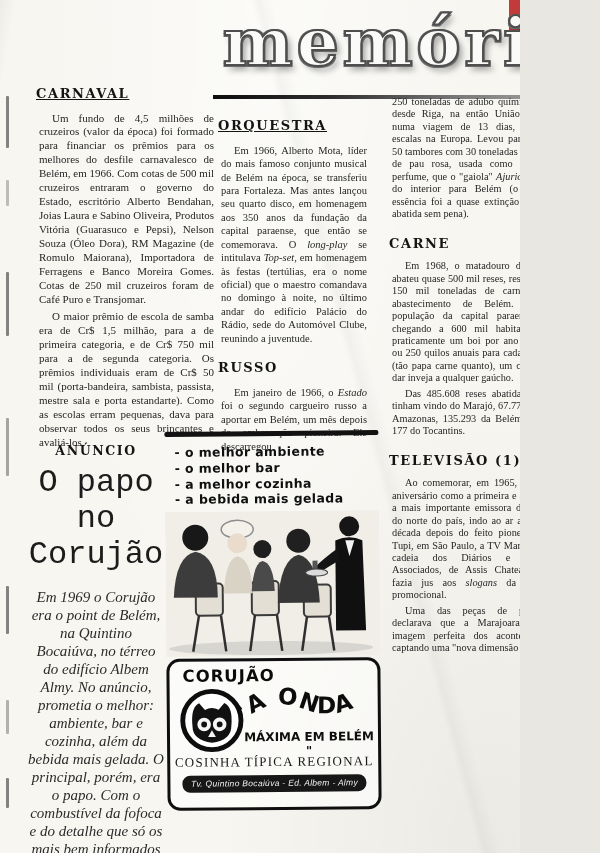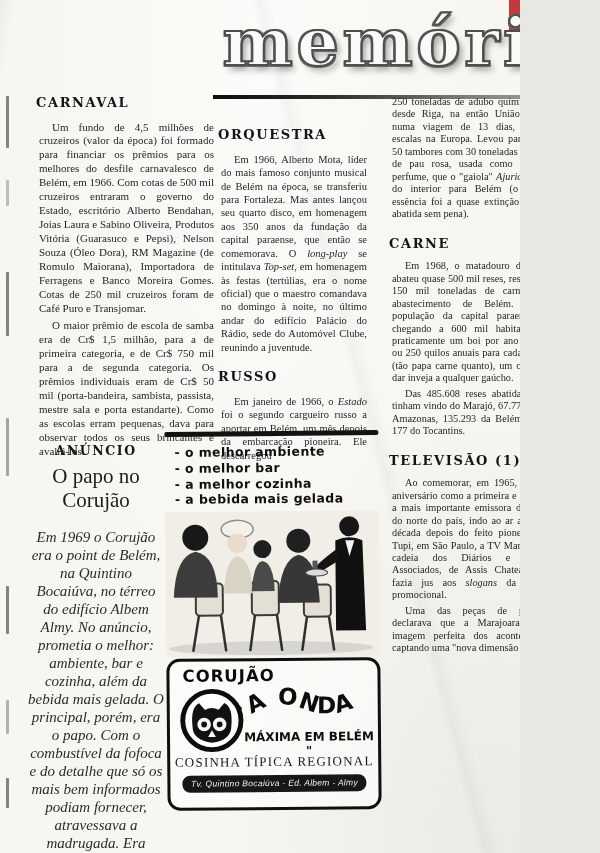--- a/index.html
+++ b/index.html
@@ -17,30 +17,30 @@
   .masthead{position:absolute;left:205px;top:8px;width:392px;text-align:center;}
   .masthead h1{margin:0;font-family:"DejaVu Serif",serif;font-weight:bold;font-size:66px;line-height:1.05;
     color:#fafaf8;letter-spacing:4px;-webkit-text-stroke:2px #4e4e4e;
     text-shadow:-1.5px -1.5px 0 #6a6a6a, 1.5px -1.5px 0 #6a6a6a, -1.5px 1.5px 0 #6a6a6a,
                  1.5px 1.5px 0 #6a6a6a, 4px 5px 6px rgba(0,0,0,0.35);}
   .masthead-rule{position:absolute;left:213px;top:95px;width:387px;height:4px;
     background:linear-gradient(to right,#0d0d0d 0%,#2d2d2d 30%,#7c7c7c 65%,#b4b4b4 100%);}
 
   .col{position:absolute;text-align:justify;}
   .col h3{font-family:"DejaVu Serif",serif;font-size:13px;letter-spacing:1.6px;color:#141414;margin:15px 0 9px;}
-  .col h3:first-child{margin-top:17px;}
+  .col h3:first-child{margin-top:8px;text-decoration:underline;}
   .col p{margin:3px;text-indent:13px;}
   .col p.no-indent{text-indent:0;}
   .col-left{left:36px;top:78px;width:181px;font-size:11px;line-height:1.27;}
   .col-mid{left:218px;top:110px;width:152px;font-size:10.5px;line-height:1.28;}
   .col-right{left:389px;top:93px;width:181px;font-size:10.3px;line-height:1.21;}
 
   .anuncio{position:absolute;left:28px;top:443px;width:136px;text-align:center;}
   .anuncio-kicker{font-family:"DejaVu Serif",serif;font-weight:bold;font-size:12.5px;letter-spacing:1.6px;color:#151515;}
-  .anuncio-title{font-weight:normal;font-size:21px;line-height:1.12;margin:7px 0 16px;color:#1c1c1c;}
+  .anuncio-title{font-weight:normal;font-size:32px;line-height:1.12;margin:7px 0 16px;color:#1c1c1c;font-family:Liberation Mono, monospace;}
   .anuncio-body{font-style:italic;font-size:15px;line-height:1.2;color:#2b2b2b;}
 
   .ad{position:absolute;left:166px;top:431px;width:214px;transform:rotate(-0.5deg);}
   .ad-topbar{height:5px;background:#121212;border-radius:2px;}
   .ad-bullets{padding:8px 0 0 10px;}
   .ad-bullet{font-family:"DejaVu Sans",sans-serif;font-weight:bold;font-size:12.5px;line-height:1.26;
     color:#101010;letter-spacing:0.4px;}
   .ad-illustration{display:block;margin-top:4px;}
   .ad-logobox{position:relative;margin-top:2px;height:146px;border:3px solid #0f0f0f;border-radius:13px;
     background:rgba(255,255,255,0.55);}

